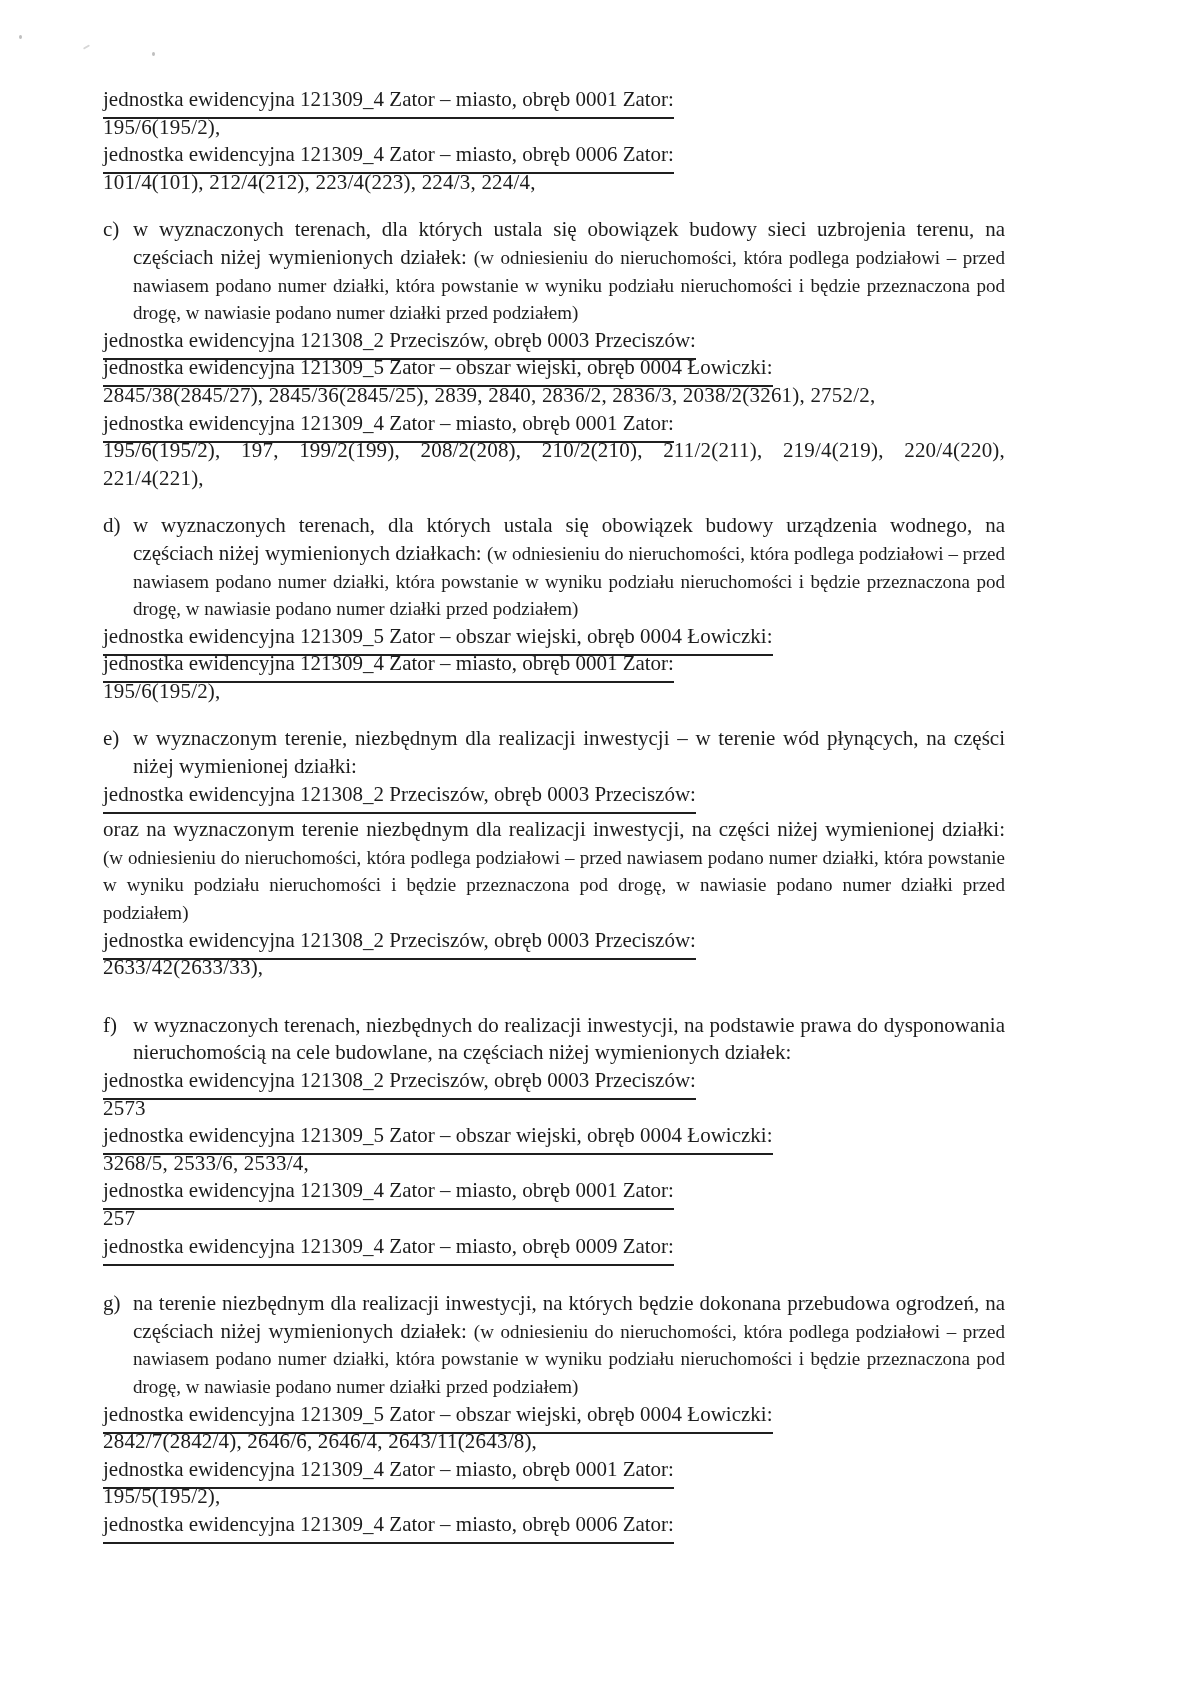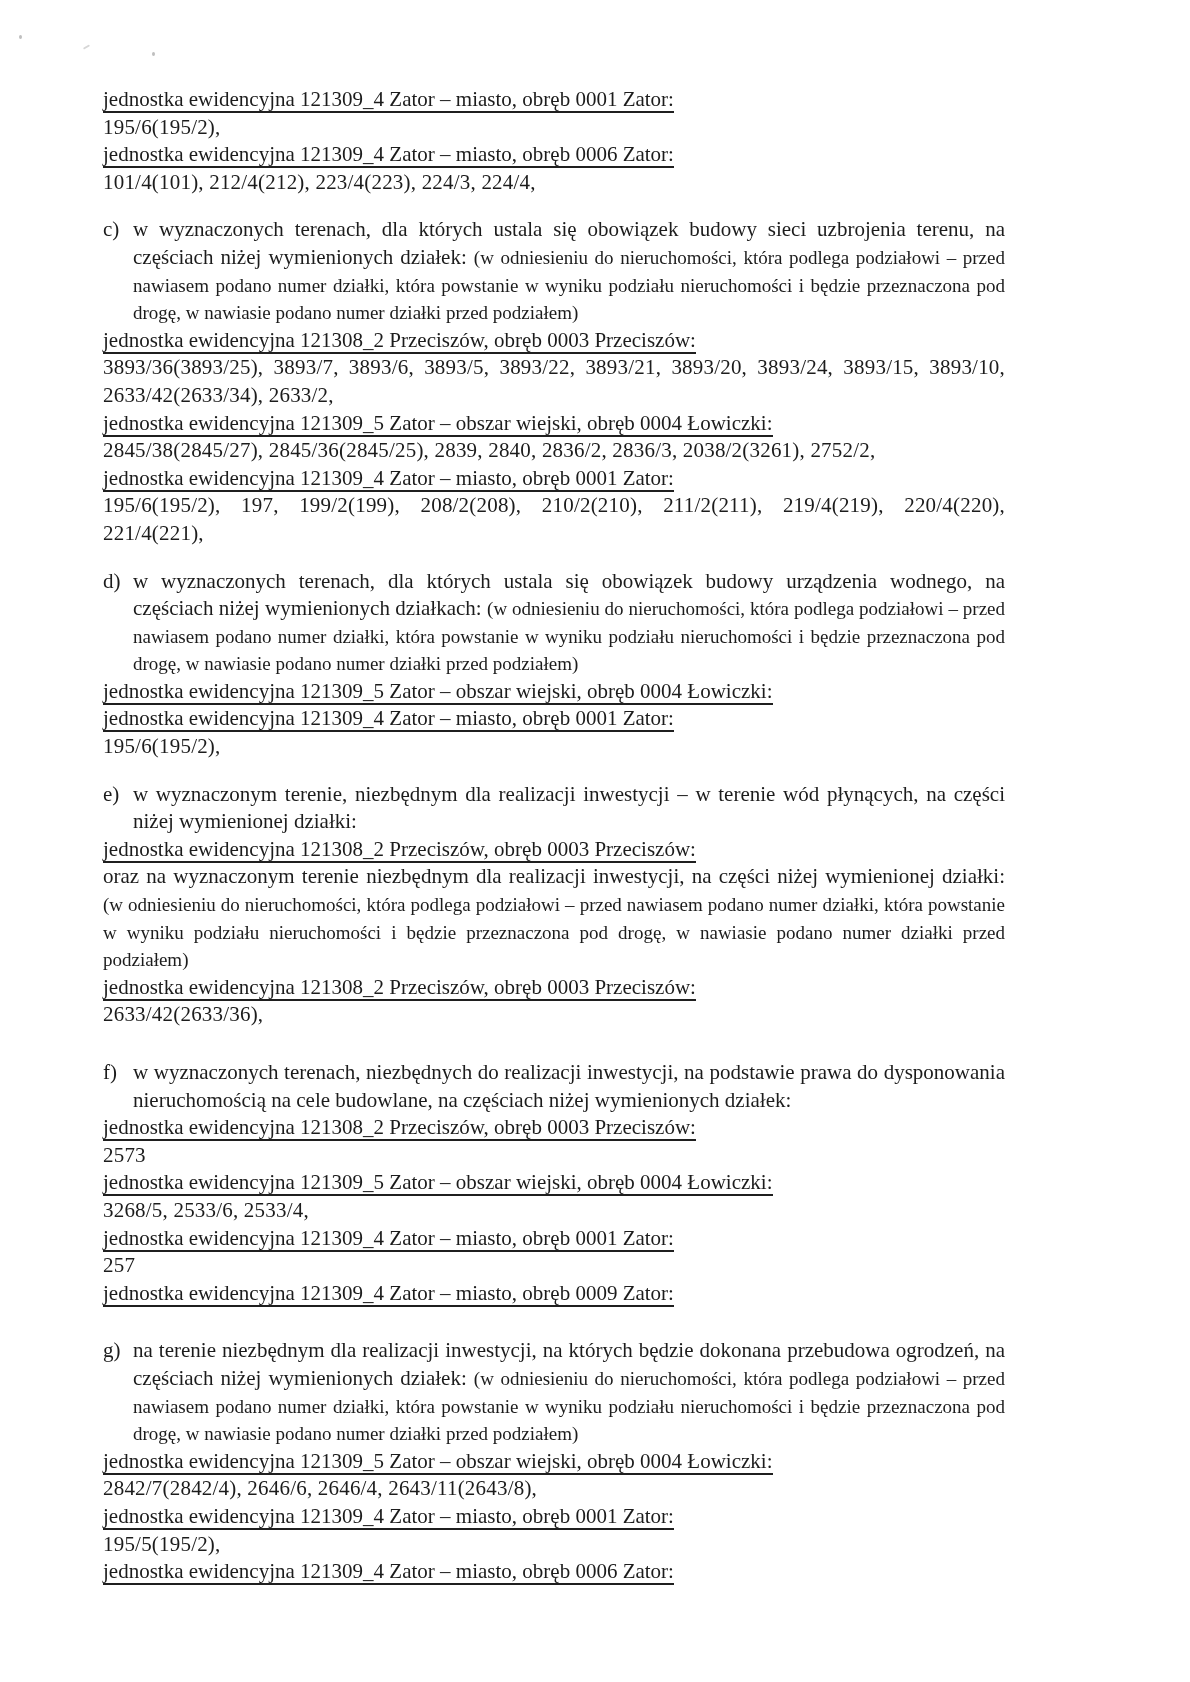--- a/index.html
+++ b/index.html
@@ -20,36 +20,36 @@
   .line, .item, .plain{
     font-size:21px;
     line-height:27.6px;
     text-align:justify;
   }
   .parcels{letter-spacing:0.2px;}
   .unit-line{text-align:left;}
   .unit{
     display:inline;
     border-bottom:2px solid #1f1f1f;
-    padding-bottom:0;
+    padding-bottom:6px;
   }
   .item{
     position:relative;
     padding-left:30px;
     margin-top:20px;
   }
   .item.big{margin-top:30px;}
   .letter{
     position:absolute;
     left:0;top:0;
   }
   .note{
     font-size:19px;
   }
-  .plain{margin-top:0;}
+  .plain{margin-top:8px;}
   .speck{
     position:absolute;
     background:#8a8a8a;
     border-radius:50%;
     opacity:.55;
   }
   .speck.s1{left:19px;top:35px;width:3px;height:4px;}
   .speck.s2{left:83px;top:46px;width:7px;height:2px;border-radius:2px;transform:rotate(-30deg);opacity:.35;}
   .speck.s3{left:152px;top:52px;width:3px;height:4px;}
 </style>
@@ -60,34 +60,33 @@
   <span class="speck s1"></span>
   <span class="speck s2"></span>
   <span class="speck s3"></span>
   <div id="doc">
       <div class="line unit-line"><span class="unit">jednostka ewidencyjna 121309_4 Zator – miasto, obręb 0001 Zator:</span></div>
       <div class="line parcels">195/6(195/2),</div>
       <div class="line unit-line"><span class="unit">jednostka ewidencyjna 121309_4 Zator – miasto, obręb 0006 Zator:</span></div>
       <div class="line parcels">101/4(101), 212/4(212), 223/4(223), 224/3, 224/4,</div>
       <div class="item"><span class="letter">c)</span><span>w wyznaczonych terenach, dla których ustala się obowiązek budowy sieci uzbrojenia terenu, na częściach niżej wymienionych działek:</span> <span class="note">(w odniesieniu do nieruchomości, która podlega podziałowi – przed nawiasem podano numer działki, która powstanie w wyniku podziału nieruchomości i będzie przeznaczona pod drogę, w nawiasie podano numer działki przed podziałem)</span></div>
       <div class="line unit-line"><span class="unit">jednostka ewidencyjna 121308_2 Przeciszów, obręb 0003 Przeciszów:</span></div>
-      <div class="line parcels">3893/36(3893/25), 3893/7, 3893/6, 3893/5, 3893/22, 3893/21, 3893/20, 3893/24, 3893/15, 3893/10, 2633/42(2633/34), 2633/2,</div>
       <div class="line unit-line"><span class="unit">jednostka ewidencyjna 121309_5 Zator – obszar wiejski, obręb 0004 Łowiczki:</span></div>
       <div class="line parcels">2845/38(2845/27), 2845/36(2845/25), 2839, 2840, 2836/2, 2836/3, 2038/2(3261), 2752/2,</div>
       <div class="line unit-line"><span class="unit">jednostka ewidencyjna 121309_4 Zator – miasto, obręb 0001 Zator:</span></div>
       <div class="line parcels">195/6(195/2), 197, 199/2(199), 208/2(208), 210/2(210), 211/2(211), 219/4(219), 220/4(220), 221/4(221),</div>
       <div class="item"><span class="letter">d)</span><span>w wyznaczonych terenach, dla których ustala się obowiązek budowy urządzenia wodnego, na częściach niżej wymienionych działkach:</span> <span class="note">(w odniesieniu do nieruchomości, która podlega podziałowi – przed nawiasem podano numer działki, która powstanie w wyniku podziału nieruchomości i będzie przeznaczona pod drogę, w nawiasie podano numer działki przed podziałem)</span></div>
       <div class="line unit-line"><span class="unit">jednostka ewidencyjna 121309_5 Zator – obszar wiejski, obręb 0004 Łowiczki:</span></div>
       <div class="line unit-line"><span class="unit">jednostka ewidencyjna 121309_4 Zator – miasto, obręb 0001 Zator:</span></div>
       <div class="line parcels">195/6(195/2),</div>
       <div class="item"><span class="letter">e)</span><span>w wyznaczonym terenie, niezbędnym dla realizacji inwestycji – w terenie wód płynących, na części niżej wymienionej działki:</span></div>
       <div class="line unit-line"><span class="unit">jednostka ewidencyjna 121308_2 Przeciszów, obręb 0003 Przeciszów:</span></div>
       <div class="plain"><span>oraz na wyznaczonym terenie niezbędnym dla realizacji inwestycji, na części niżej wymienionej działki:</span> <span class="note">(w odniesieniu do nieruchomości, która podlega podziałowi – przed nawiasem podano numer działki, która powstanie w wyniku podziału nieruchomości i będzie przeznaczona pod drogę, w nawiasie podano numer działki przed podziałem)</span></div>
       <div class="line unit-line"><span class="unit">jednostka ewidencyjna 121308_2 Przeciszów, obręb 0003 Przeciszów:</span></div>
-      <div class="line parcels">2633/42(2633/36),</div>
+      <div class="line parcels">2633/42(2633/33),</div>
       <div class="item big"><span class="letter">f)</span><span>w wyznaczonych terenach, niezbędnych do realizacji inwestycji, na podstawie prawa do dysponowania nieruchomością na cele budowlane, na częściach niżej wymienionych działek:</span></div>
       <div class="line unit-line"><span class="unit">jednostka ewidencyjna 121308_2 Przeciszów, obręb 0003 Przeciszów:</span></div>
       <div class="line parcels">2573</div>
       <div class="line unit-line"><span class="unit">jednostka ewidencyjna 121309_5 Zator – obszar wiejski, obręb 0004 Łowiczki:</span></div>
       <div class="line parcels">3268/5, 2533/6, 2533/4,</div>
       <div class="line unit-line"><span class="unit">jednostka ewidencyjna 121309_4 Zator – miasto, obręb 0001 Zator:</span></div>
       <div class="line parcels">257</div>
       <div class="line unit-line"><span class="unit">jednostka ewidencyjna 121309_4 Zator – miasto, obręb 0009 Zator:</span></div>
       <div class="item big"><span class="letter">g)</span><span>na terenie niezbędnym dla realizacji inwestycji, na których będzie dokonana przebudowa ogrodzeń, na częściach niżej wymienionych działek:</span> <span class="note">(w odniesieniu do nieruchomości, która podlega podziałowi – przed nawiasem podano numer działki, która powstanie w wyniku podziału nieruchomości i będzie przeznaczona pod drogę, w nawiasie podano numer działki przed podziałem)</span></div>
       <div class="line unit-line"><span class="unit">jednostka ewidencyjna 121309_5 Zator – obszar wiejski, obręb 0004 Łowiczki:</span></div>

